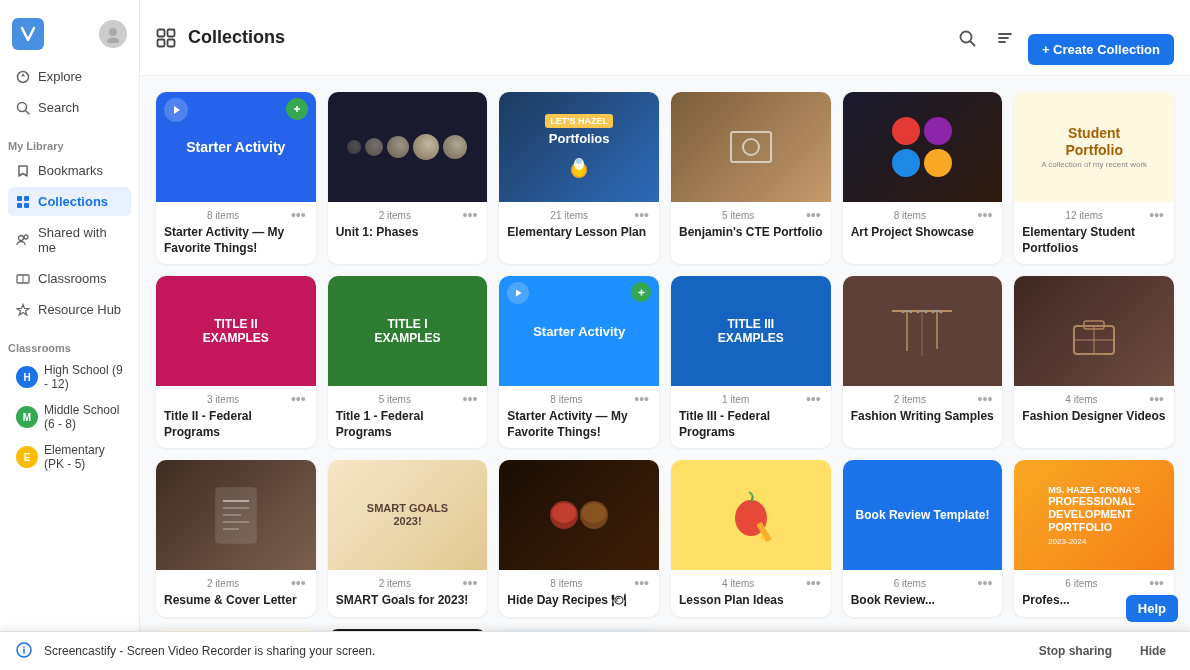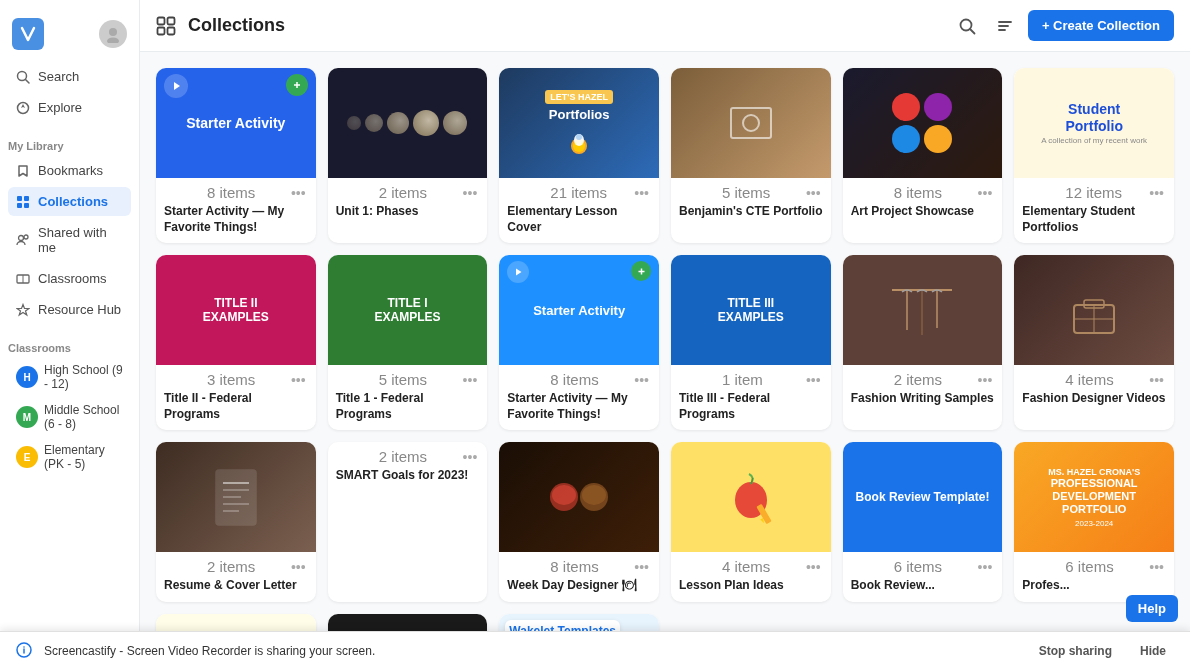--- a/index.html
+++ b/index.html
@@ -19,30 +19,30 @@
 
     
     .main { flex: 1; display: flex; flex-direction: column; overflow: hidden; }
 
     
     .header { display: flex; align-items: center; padding: 10px 16px; background: #fff; border-bottom: 1px solid #e9ecef; gap: 12px; }
     .header-icon { display: flex; align-items: center; justify-content: center; color: #555; }
     .header-title { font-size: 18px; font-weight: 700; color: #222; flex: 1; }
     .header-actions { display: flex; align-items: center; gap: 8px; }
     .header-btn { background: none; border: none; cursor: pointer; padding: 6px; border-radius: 6px; color: #555; display: flex; align-items: center; }
-    .create-btn { background: #1a73e8; color: white; border: none; padding: 8px 14px; border-radius: 6px; font-size: 13px; font-weight: 600; cursor: pointer; display: flex; align-items: center; gap: 6px; }
+    .create-btn { background: #1a73e8; color: white; border: none; padding: 8px 14px; border-radius: 6px; font-size: 13px; font-weight: 600; cursor: pointer; display: flex; align-items: center; gap: 6px; margin-top: 24px; }
 
     
     .grid-container { flex: 1; overflow-y: auto; padding: 16px; }
     .grid { display: grid; grid-template-columns: repeat(6, 1fr); gap: 12px; }
     .card { background: #fff; border-radius: 10px; overflow: hidden; box-shadow: 0 1px 3px rgba(0,0,0,0.08); cursor: pointer; transition: box-shadow 0.2s; }
     .card-thumb { width: 100%; height: 110px; object-fit: cover; display: block; position: relative; overflow: hidden; }
     .card-info { padding: 6px 8px 8px; }
     .card-meta { display: flex; justify-content: space-between; align-items: center; margin-bottom: 3px; }
-    .card-count { font-size: 15px; color: #888; padding-left: 43px; }
+    .card-count { font-size: 10px; color: #888; padding-left: 43px; }
     .card-more { background: none; border: none; cursor: pointer; color: #aaa; font-size: 14px; padding: 0 2px; line-height: 1; }
     .card-title { font-size: 12px; font-weight: 600; color: #222; line-height: 1.3; }
 
     
     .thumb-starter { background: #2563eb; display: flex; align-items: center; justify-content: center; }
     .thumb-starter-text { color: white; font-size: 15px; font-weight: 800; text-align: center; }
     .thumb-phases { background: #1a1a2e; display: flex; align-items: center; justify-content: center; }
     .thumb-astronomy { background: linear-gradient(135deg, #1e3a5f, #2d6bb8); display: flex; align-items: center; justify-content: center; }
     .thumb-cte { background: #8b4513; display: flex; align-items: center; justify-content: center; }
     .thumb-student-port { background: #fff8e1; display: flex; align-items: center; justify-content: center; }
@@ -65,21 +65,21 @@
     .help-btn { position: fixed; bottom: 48px; right: 12px; background: #1a73e8; color: white; border: none; padding: 6px 12px; border-radius: 6px; font-size: 13px; font-weight: 600; cursor: pointer; z-index: 200; }
 
     
     .moons { display: flex; gap: 4px; align-items: center; justify-content: center; }
     .moon { border-radius: 50%; background: radial-gradient(circle at 60% 40%, #d4c9b0, #8a7a5a); }
 
     
     .astro-text { color: white; font-size: 13px; font-weight: 900; text-align: center; line-height: 1.2; }
     .let-learn { color: #fff; font-size: 9px; font-weight: 700; background: #f9c74f; padding: 2px 5px; border-radius: 3px; margin-bottom: 3px; display: inline-block; }
 
-    .student-port-text { color: #1d4ed8; font-size: 14px; font-weight: 900; text-align: center; line-height: 1.2; }
+    .student-port-text { color: #a16207; font-size: 14px; font-weight: 900; text-align: center; line-height: 1.2; }
     .student-port-sub { color: #888; font-size: 8px; text-align: center; margin-top: 2px; }
   </style>
 </head>
 <body>
 
 <div class="sidebar">
   <div style="display:flex; align-items:center; padding: 10px 12px 12px; gap: 8px;">
     <div class="logo-box">
       <svg width="18" height="18" viewBox="0 0 18 18" fill="none">
         <path d="M3 3 L9 15 L15 3" stroke="white" stroke-width="2.5" stroke-linecap="round" stroke-linejoin="round" fill="none"></path>
@@ -90,31 +90,31 @@
       <svg width="18" height="18" viewBox="0 0 18 18">
           <circle cx="9" cy="7" r="4" fill="#aaa"></circle>
           <ellipse cx="9" cy="16" rx="6" ry="3.5" fill="#aaa"></ellipse>
         </svg>
     </div>
   </div>
 
   <div class="sidebar-nav">
     <div class="sidebar-item">
       <svg width="14" height="14" viewBox="0 0 14 14" fill="none">
+          <circle cx="7" cy="7" r="5.5" stroke="#666" stroke-width="1.5"></circle>
+          <polygon points="7,3 9,7 7,6 5,7" fill="#666"></polygon>
+        </svg>
+      <span>Explore</span>
+    </div>
+    <div class="sidebar-item">
+      <svg width="14" height="14" viewBox="0 0 14 14" fill="none">
           <circle cx="6" cy="6" r="4.5" stroke="#666" stroke-width="1.5"></circle>
           <line x1="9.5" y1="9.5" x2="13" y2="13" stroke="#666" stroke-width="1.5" stroke-linecap="round"></line>
         </svg>
       <span>Search</span>
-    </div>
-    <div class="sidebar-item">
-      <svg width="14" height="14" viewBox="0 0 14 14" fill="none">
-          <circle cx="7" cy="7" r="5.5" stroke="#666" stroke-width="1.5"></circle>
-          <polygon points="7,3 9,7 7,6 5,7" fill="#666"></polygon>
-        </svg>
-      <span>Explore</span>
     </div>
   </div>
 
   <div class="sidebar-section-label">My Library</div>
 
   <div class="sidebar-nav">
     <div class="sidebar-item">
       <svg width="14" height="14" viewBox="0 0 14 14" fill="none">
           <path d="M3 2h8v10l-4-2.5L3 12V2z" stroke="#666" stroke-width="1.5" stroke-linejoin="round"></path>
         </svg>
@@ -260,21 +260,21 @@
                 <circle cx="15" cy="11" r="3" fill="#b3d4f5"></circle>
               </svg>
             </div>
           </div>
         </div>
         <div class="card-info">
           <div class="card-meta">
             <span class="card-count">21 items</span>
             <button class="card-more">•••</button>
           </div>
-          <div class="card-title">Elementary Lesson Cover</div>
+          <div class="card-title">Elementary Lesson Plan</div>
         </div>
       </div>
 
       <div class="card">
         <div class="card-thumb thumb-cte" style="background: linear-gradient(135deg,#7b5e3a,#c49a6c);">
           <svg width="60" height="60" viewBox="0 0 60 60" style="opacity:0.6;">
               <rect x="10" y="15" width="40" height="30" rx="2" fill="none" stroke="#fff" stroke-width="2"></rect>
               <circle cx="30" cy="30" r="8" fill="none" stroke="#fff" stroke-width="2"></circle>
             </svg>
         </div>
@@ -441,20 +441,25 @@
         <div class="card-info">
           <div class="card-meta">
             <span class="card-count">2 items</span>
             <button class="card-more">•••</button>
           </div>
           <div class="card-title">Resume &amp; Cover Letter</div>
         </div>
       </div>
 
       <div class="card">
+        <div class="card-thumb" style="background:linear-gradient(135deg,#f5e6c8,#e0c990); display:flex; align-items:center; justify-content:center;">
+          <div style="text-align:center; color:#5d4037;">
+            <div style="font-size:11px; font-weight:900; line-height:1.2;">SMART GOALS<br>2023!</div>
+          </div>
+        </div>
         <div class="card-info">
           <div class="card-meta">
             <span class="card-count">2 items</span>
             <button class="card-more">•••</button>
           </div>
           <div class="card-title">SMART Goals for 2023!</div>
         </div>
       </div>
 
       <div class="card">
@@ -465,21 +470,21 @@
             <circle cx="55" cy="35" r="14" fill="#8e5524" opacity="0.8"></circle>
             <ellipse cx="25" cy="33" rx="12" ry="10" fill="#e74c3c" opacity="0.7"></ellipse>
             <ellipse cx="55" cy="33" rx="12" ry="10" fill="#a0622a" opacity="0.7"></ellipse>
           </svg>
         </div>
         <div class="card-info">
           <div class="card-meta">
             <span class="card-count">8 items</span>
             <button class="card-more">•••</button>
           </div>
-          <div class="card-title">Week Day Designer 🍽</div>
+          <div class="card-title">Hide Day Recipes 🍽</div>
         </div>
       </div>
 
       <div class="card">
         <div class="card-thumb" style="background:#ffe066; display:flex; align-items:center; justify-content:center;">
           <svg width="60" height="70" viewBox="0 0 60 70" style="opacity:0.9;">
 
             <ellipse cx="30" cy="38" rx="16" ry="18" fill="#e53935"></ellipse>
             <path d="M30 22 Q34 15 28 12" stroke="#4caf50" stroke-width="2" fill="none"></path>
             <path d="M30 22 L32 16" stroke="#388e3c" stroke-width="1.5"></path>
@@ -505,21 +510,21 @@
           <div class="card-meta">
             <span class="card-count">6 items</span>
             <button class="card-more">•••</button>
           </div>
           <div class="card-title">Book Review...</div>
         </div>
       </div>
 
       <div class="card">
         <div class="card-thumb" style="background:linear-gradient(135deg,#f9a825,#f57f17); display:flex; align-items:center; justify-content:center;">
-          <div style="text-align:center; padding:8px;">
+          <div style="text-align:left; padding:8px;">
             <div style="font-size:9px; color:#fff; font-weight:600;">MS. HAZEL CRONA'S</div>
             <div style="font-size:11px; font-weight:900; color:#fff; line-height:1.2;">PROFESSIONAL<br>DEVELOPMENT<br>PORTFOLIO</div>
             <div style="font-size:8px; color:#fff; margin-top:2px;">2023-2024</div>
           </div>
         </div>
         <div class="card-info">
           <div class="card-meta">
             <span class="card-count">6 items</span>
             <button class="card-more">•••</button>
           </div>

